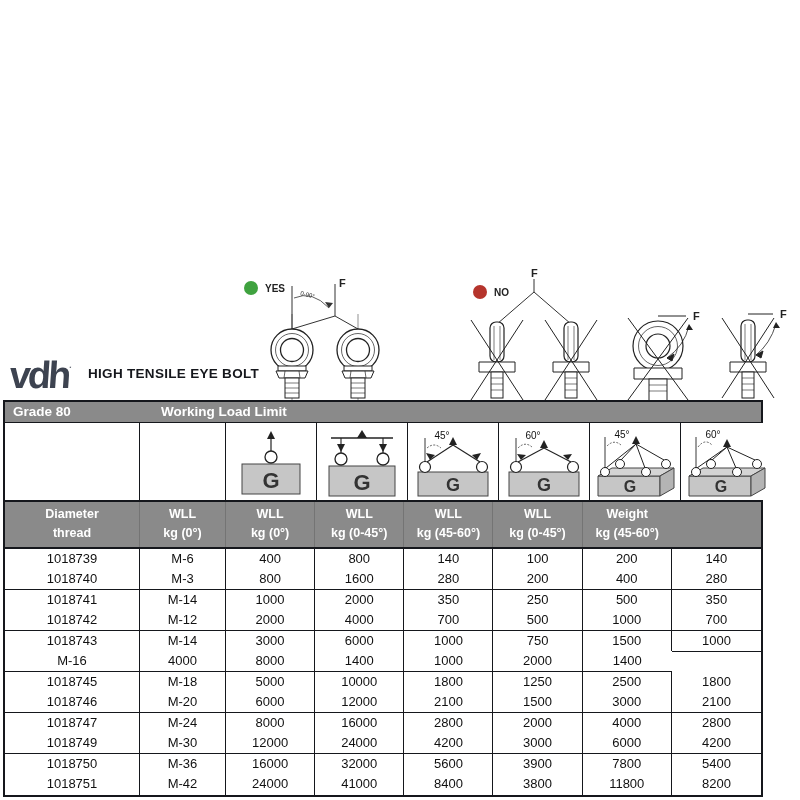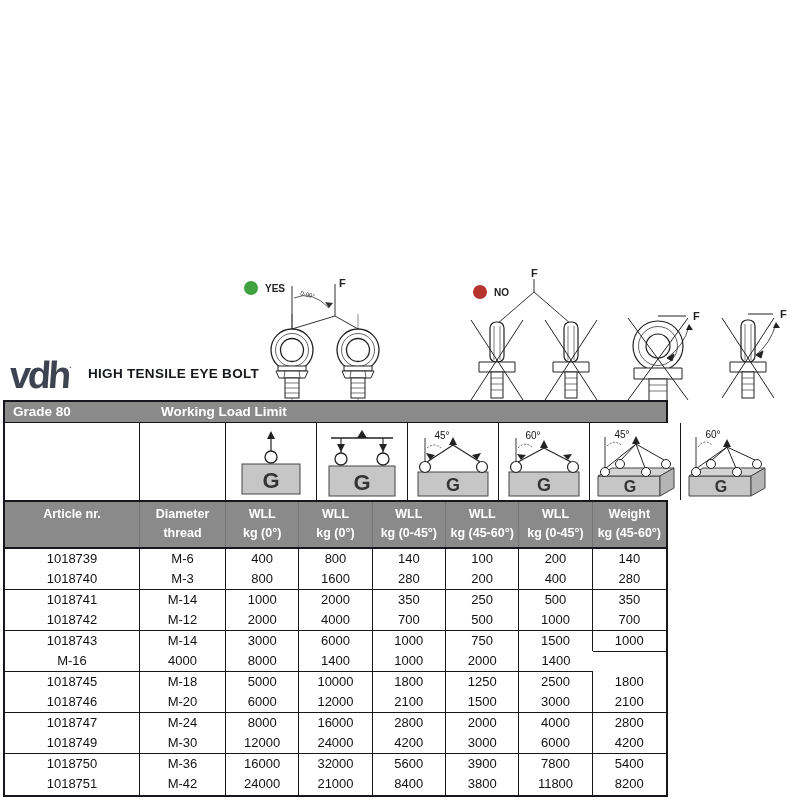--- a/index.html
+++ b/index.html
@@ -13,21 +13,21 @@
         transform:skewX(-4deg);line-height:46px;}
   .logo sup{font-size:10px;letter-spacing:0;}
   .product-title{position:absolute;left:88px;top:366px;font-size:13.5px;font-weight:bold;
         letter-spacing:.3px;color:#15171c;}
 
   
   .yes-diagram{position:absolute;left:230px;top:270px;}
   .no-diagram{position:absolute;left:453px;top:262px;}
 
   
-  .sheet{position:absolute;left:3px;top:400px;width:665px;box-sizing:border-box;
+  .sheet{position:absolute;left:3px;top:400px;width:760px;box-sizing:border-box;
          border:2px solid #15171c;}
   .banner{height:20px;background:#8a8a8a;position:relative;color:#fff;font-weight:bold;
           font-size:13.5px;line-height:20px;border-bottom:1px solid #15171c;}
   .banner .grade{position:absolute;left:8px;top:0;}
   .banner .wll{position:absolute;left:156px;top:0;}
   .grid{display:grid;grid-template-columns:135px 86px repeat(6,1fr);}
   .icon-row{height:77px;}
   .icon-row .cell{border-right:1px solid #15171c;display:flex;align-items:center;
           justify-content:center;background:#fff;}
   .icon-row .cell:last-child{border-right:none;}
@@ -277,24 +277,20 @@
           <polygon points="46,13 42,21 50,21" fill="#222"></polygon>
           <line x1="15" y1="42" x2="15" y2="11" stroke="#222" stroke-width="0.9"></line>
           <path d="M17,21 Q24,12 31,19" fill="none" stroke="#222" stroke-width="0.7" stroke-dasharray="2,1.5"></path>
           <text x="32" y="12" font-size="10" fill="#111" text-anchor="middle">60°</text>
         </svg>
       </div>
     </div>
 
     <div class="grid head-row">
       <div class="cell">
-        <div>Article nr.</div>
-          <div></div>
-      </div>
-      <div class="cell">
         <div>Diameter</div>
           <div>thread</div>
       </div>
       <div class="cell">
         <div>WLL</div>
           <div>kg (0°)</div>
       </div>
       <div class="cell">
         <div>WLL</div>
           <div>kg (0°)</div>
@@ -435,21 +431,21 @@
       <div class="cell">5600</div>
       <div class="cell">3900</div>
       <div class="cell">7800</div>
       <div class="cell">5400</div>
     </div>
 
     <div class="grid body-row">
       <div class="cell">1018751</div>
       <div class="cell">M-42</div>
       <div class="cell">24000</div>
-      <div class="cell">21000</div>
+      <div class="cell">41000</div>
       <div class="cell">8400</div>
       <div class="cell">3800</div>
       <div class="cell">11800</div>
       <div class="cell">8200</div>
     </div>
   </div>
   </div>
 
 </div>
 

